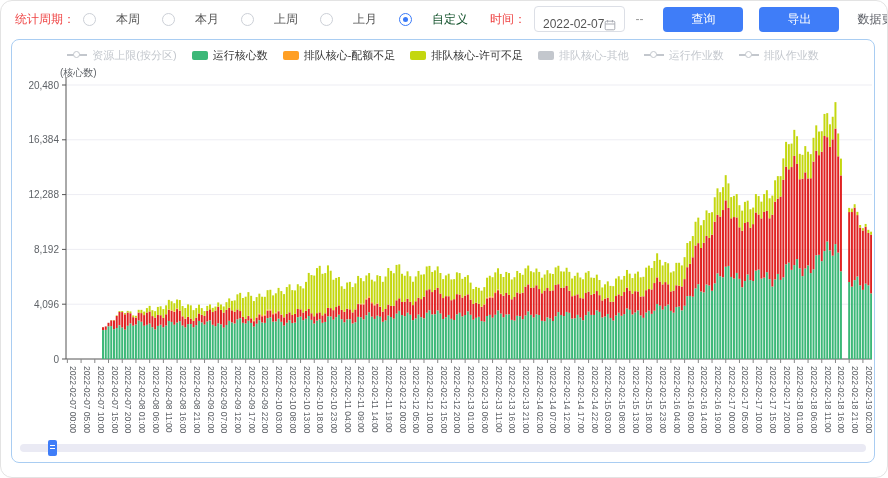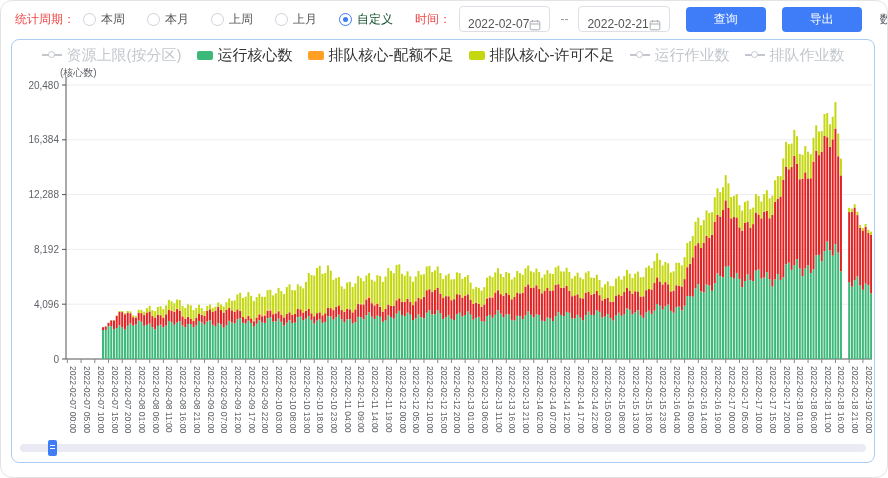--- a/index.html
+++ b/index.html
@@ -1,31 +1,31 @@
 <!DOCTYPE html>
 <html><head>
 <meta charset="utf-8">
 <style>
   html,body{margin:0;padding:0;background:#fff;font-family:"Liberation Sans","DejaVu Sans",sans-serif;}
   .page{position:relative;width:886px;height:476px;background:#fff;border:1px solid #e3e3e3;border-radius:12px;overflow:hidden;}
   
   .topbar{display:flex;align-items:center;height:36px;padding:0 14px;font-size:12px;color:#555;gap:6px;white-space:nowrap;}
   .tb-label{color:#ef4444;margin-right:2px;}
-  .radio-item{display:inline-flex;align-items:center;gap:5px;margin-right:16px;cursor:pointer;color:#555;}
+  .radio-item{display:inline-flex;align-items:center;gap:20px;margin-right:16px;cursor:pointer;color:#555;}
   .radio-circle{position:relative;width:13px;height:13px;border-radius:50%;border:1px solid #ccd0d7;background:#fff;box-sizing:border-box;flex:0 0 auto;}
   .radio-item.selected{color:#14532d;}
   .radio-item.selected .radio-circle{border-color:#3a7af8;}
   .radio-item.selected .radio-circle::after{content:"";position:absolute;left:3px;top:3px;width:5px;height:5px;border-radius:50%;background:#3a7af8;}
   .date-box{display:inline-flex;align-items:flex-end;justify-content:space-between;width:118px;height:24px;border:1px solid #dcdfe6;border-radius:4px;padding:0 8px;color:#555;background:#fff;cursor:text;}
   .date-sep{color:#999;margin:0 4px;}
   .btn{display:inline-flex;align-items:center;justify-content:center;height:25px;padding:0 28px;background:#3f7df8;color:#fff;border:none;border-radius:4px;font-size:12px;cursor:pointer;margin-left:10px;}
   .update-time{margin-left:12px;color:#5c5f66;}
   
   .card{position:absolute;left:10px;top:38px;width:864px;height:424px;border:1px solid #a9cdf2;border-radius:8px;background:#fff;box-sizing:border-box;padding:5px 2px 2px 2px;}
-  .legend-row{display:flex;justify-content:center;align-items:center;gap:15px;height:20px;font-size:15px;color:#333;}
+  .legend-row{display:flex;justify-content:center;align-items:center;gap:15px;height:20px;font-size:11px;color:#333;}
   .legend-item{display:inline-flex;align-items:center;gap:5px;cursor:pointer;}
   .legend-item.disabled{color:#c3c7cd;}
   .lm-rect{width:16px;height:9px;border-radius:2px;flex:0 0 auto;}
   .lm-line{position:relative;width:20px;height:10px;flex:0 0 auto;}
   .lm-line::before{content:"";position:absolute;left:0;right:0;top:4px;height:1.5px;background:#c3c7cd;}
   .lm-line::after{content:"";position:absolute;left:6px;top:1px;width:5px;height:5px;border:1.5px solid #c3c7cd;border-radius:50%;background:#fff;}
   .chart-wrap{position:relative;}
   
   .scroll-row{position:absolute;left:8px;right:8px;bottom:6px;height:16px;}
   .scroll-track{position:absolute;left:0;right:0;top:4px;height:8px;background:#eaeaf4;border-radius:4px;}
@@ -63,29 +63,20 @@
     <span class="date-box">
       <span>2022-02-07</span>
       <svg width="12" height="12" viewBox="0 0 12 12">
         <rect x="1.2" y="2.2" width="9.6" height="8.6" rx="1" fill="none" stroke="#a8abb2" stroke-width="1"></rect>
         <line x1="3.6" y1="1" x2="3.6" y2="3.4" stroke="#a8abb2" stroke-width="1"></line>
         <line x1="8.4" y1="1" x2="8.4" y2="3.4" stroke="#a8abb2" stroke-width="1"></line>
         <line x1="1.4" y1="5" x2="10.6" y2="5" stroke="#a8abb2" stroke-width="1"></line>
       </svg>
     </span>
     <span class="date-sep">--</span>
-    <span class="date-box">
-      <span>2022-02-21</span>
-      <svg width="12" height="12" viewBox="0 0 12 12">
-        <rect x="1.2" y="2.2" width="9.6" height="8.6" rx="1" fill="none" stroke="#a8abb2" stroke-width="1"></rect>
-        <line x1="3.6" y1="1" x2="3.6" y2="3.4" stroke="#a8abb2" stroke-width="1"></line>
-        <line x1="8.4" y1="1" x2="8.4" y2="3.4" stroke="#a8abb2" stroke-width="1"></line>
-        <line x1="1.4" y1="5" x2="10.6" y2="5" stroke="#a8abb2" stroke-width="1"></line>
-      </svg>
-    </span>
     <button class="btn">查询</button>
     <button class="btn">导出</button>
     <span class="update-time"><span>数据更新时间：</span></span>
   </div>
 
   <div class="card">
     <div class="legend-row" id="legend-row">
         <span class="legend-item disabled">
           <span class="lm-line"></span>
           <span>资源上限(按分区)</span>
@@ -94,20 +85,24 @@
           <span class="lm-rect" style="background: rgb(60, 184, 120);"></span>
           <span>运行核心数</span>
         </span>
         <span class="legend-item">
           <span class="lm-rect" style="background: rgb(255, 159, 36);"></span>
           <span>排队核心-配额不足</span>
         </span>
         <span class="legend-item">
           <span class="lm-rect" style="background: rgb(196, 215, 15);"></span>
           <span>排队核心-许可不足</span>
+        </span>
+        <span class="legend-item disabled">
+          <span class="lm-rect" style="background: rgb(195, 199, 205);"></span>
+          <span>排队核心-其他</span>
         </span>
         <span class="legend-item disabled">
           <span class="lm-line"></span>
           <span>运行作业数</span>
         </span>
         <span class="legend-item disabled">
           <span class="lm-line"></span>
           <span>排队作业数</span>
         </span>
       </div>

